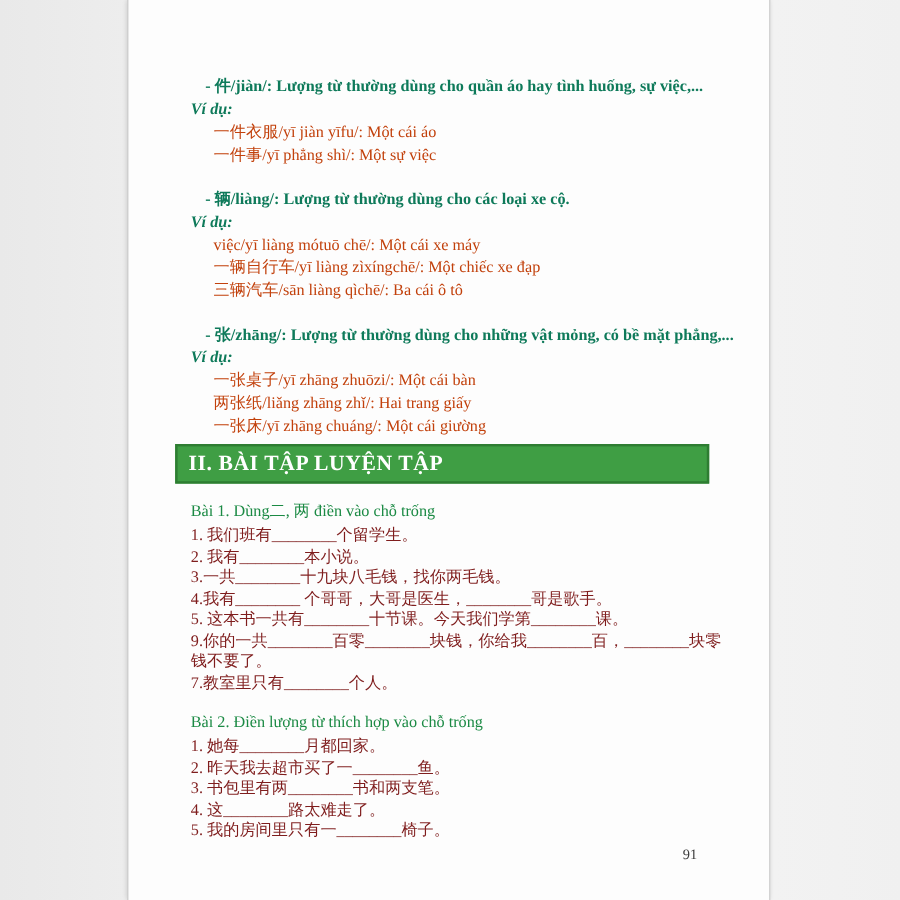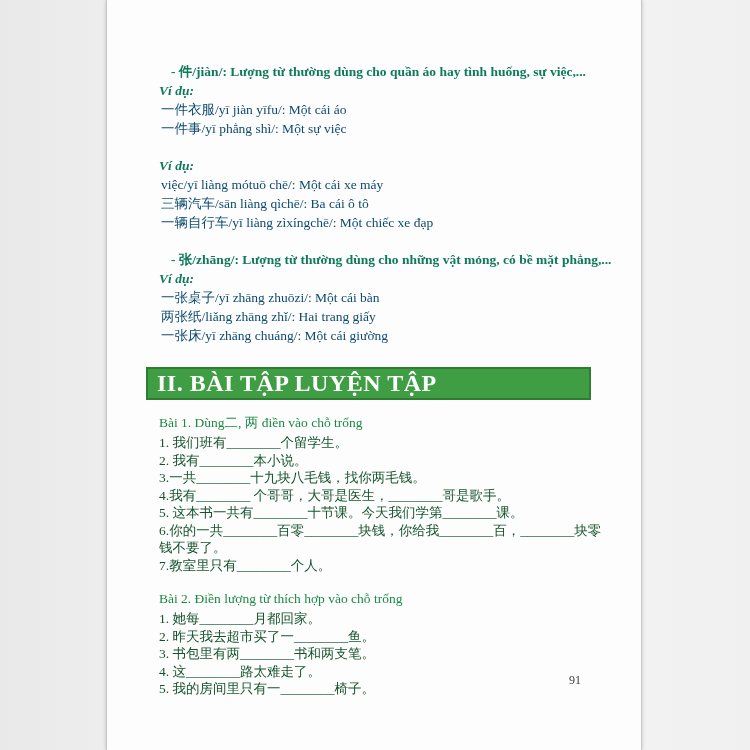--- a/index.html
+++ b/index.html
@@ -23,77 +23,78 @@
   }
   .section{margin-top:18px;}
   .section:first-child{margin-top:0;}
   .section-header{
     margin-left:12px;line-height:19px;
     font-weight:bold;color:#0e7a5a;
   }
   .vidu{
     line-height:19px;font-weight:bold;font-style:italic;color:#0e7a5a;
   }
-  .example{margin-left:2px;line-height:19px;color:#0c4a6e;}
+  .example{margin-left:19px;line-height:19px;color:#c2410c;}
   .band{
-    margin:22px 0 0 -13px;width:445px;height:33px;box-sizing:border-box;
+    margin:6px 0 0 -13px;width:445px;height:33px;box-sizing:border-box;
     background:#3f9e44;border:2px solid #2e7d32;
-    color:#ffffff;font-weight:bold;font-size:24px;line-height:29px;
+    color:#ffffff;font-weight:bold;font-size:18px;line-height:29px;
     padding-left:9px;letter-spacing:.5px;
   }
   .exercise{margin-top:13px;}
   .exercise-title{
     font-weight:normal;color:#1b8a44;line-height:19px;margin-bottom:2px;
   }
   .exercise-2{margin-top:15px;}
-  .item{line-height:17.5px;color:#14532d;}
+  .item{line-height:17.5px;color:#7f1d1d;}
   .page-number{
-    position:absolute;left:462px;top:673px;
+    position:absolute;left:462px;top:705px;
     font-size:12px;color:#3a3a3a;
   }
 </style>
 </head>
 <body>
 
 <div class="stage">
   <div class="page">
     <div class="content">
 
       <div class="section">
         <div class="section-header">- 件/jiàn/: Lượng từ thường dùng cho quần áo hay tình huống, sự việc,...</div>
         <div class="vidu">Ví dụ:</div>
         <div class="example">一件衣服/yī jiàn yīfu/: Một cái áo</div>
         <div class="example">一件事/yī phẳng shì/: Một sự việc</div>
       </div>
 
       <div class="section">
+        <div class="section-header">- 辆/liàng/: Lượng từ thường dùng cho các loại xe cộ.</div>
         <div class="vidu">Ví dụ:</div>
         <div class="example">việc/yī liàng mótuō chē/: Một cái xe máy</div>
+        <div class="example">一辆自行车/yī liàng zìxíngchē/: Một chiếc xe đạp</div>
         <div class="example">三辆汽车/sān liàng qìchē/: Ba cái ô tô</div>
-        <div class="example">一辆自行车/yī liàng zìxíngchē/: Một chiếc xe đạp</div>
       </div>
 
       <div class="section">
         <div class="section-header">- 张/zhāng/: Lượng từ thường dùng cho những vật mỏng, có bề mặt phẳng,...</div>
         <div class="vidu">Ví dụ:</div>
         <div class="example">一张桌子/yī zhāng zhuōzi/: Một cái bàn</div>
         <div class="example">两张纸/liǎng zhāng zhǐ/: Hai trang giấy</div>
         <div class="example">一张床/yī zhāng chuáng/: Một cái giường</div>
       </div>
 
       <div class="band">II. BÀI TẬP LUYỆN TẬP</div>
 
       <div class="exercise">
         <div class="exercise-title">Bài 1. Dùng二, 两 điền vào chỗ trống</div>
         <div class="item">1. 我们班有________个留学生。</div>
         <div class="item">2. 我有________本小说。</div>
         <div class="item">3.一共________十九块八毛钱，找你两毛钱。</div>
         <div class="item">4.我有________ 个哥哥，大哥是医生，________哥是歌手。</div>
         <div class="item">5. 这本书一共有________十节课。今天我们学第________课。</div>
-        <div class="item">6.你的一共________百零________块钱，你给我________百，________块零钱不要了。</div>
+        <div class="item">9.你的一共________百零________块钱，你给我________百，________块零钱不要了。</div>
         <div class="item">7.教室里只有________个人。</div>
       </div>
 
       <div class="exercise exercise-2">
         <div class="exercise-title">Bài 2. Điền lượng từ thích hợp vào chỗ trống</div>
         <div class="item">1. 她每________月都回家。</div>
         <div class="item">2. 昨天我去超市买了一________鱼。</div>
         <div class="item">3. 书包里有两________书和两支笔。</div>
         <div class="item">4. 这________路太难走了。</div>
         <div class="item">5. 我的房间里只有一________椅子。</div>

